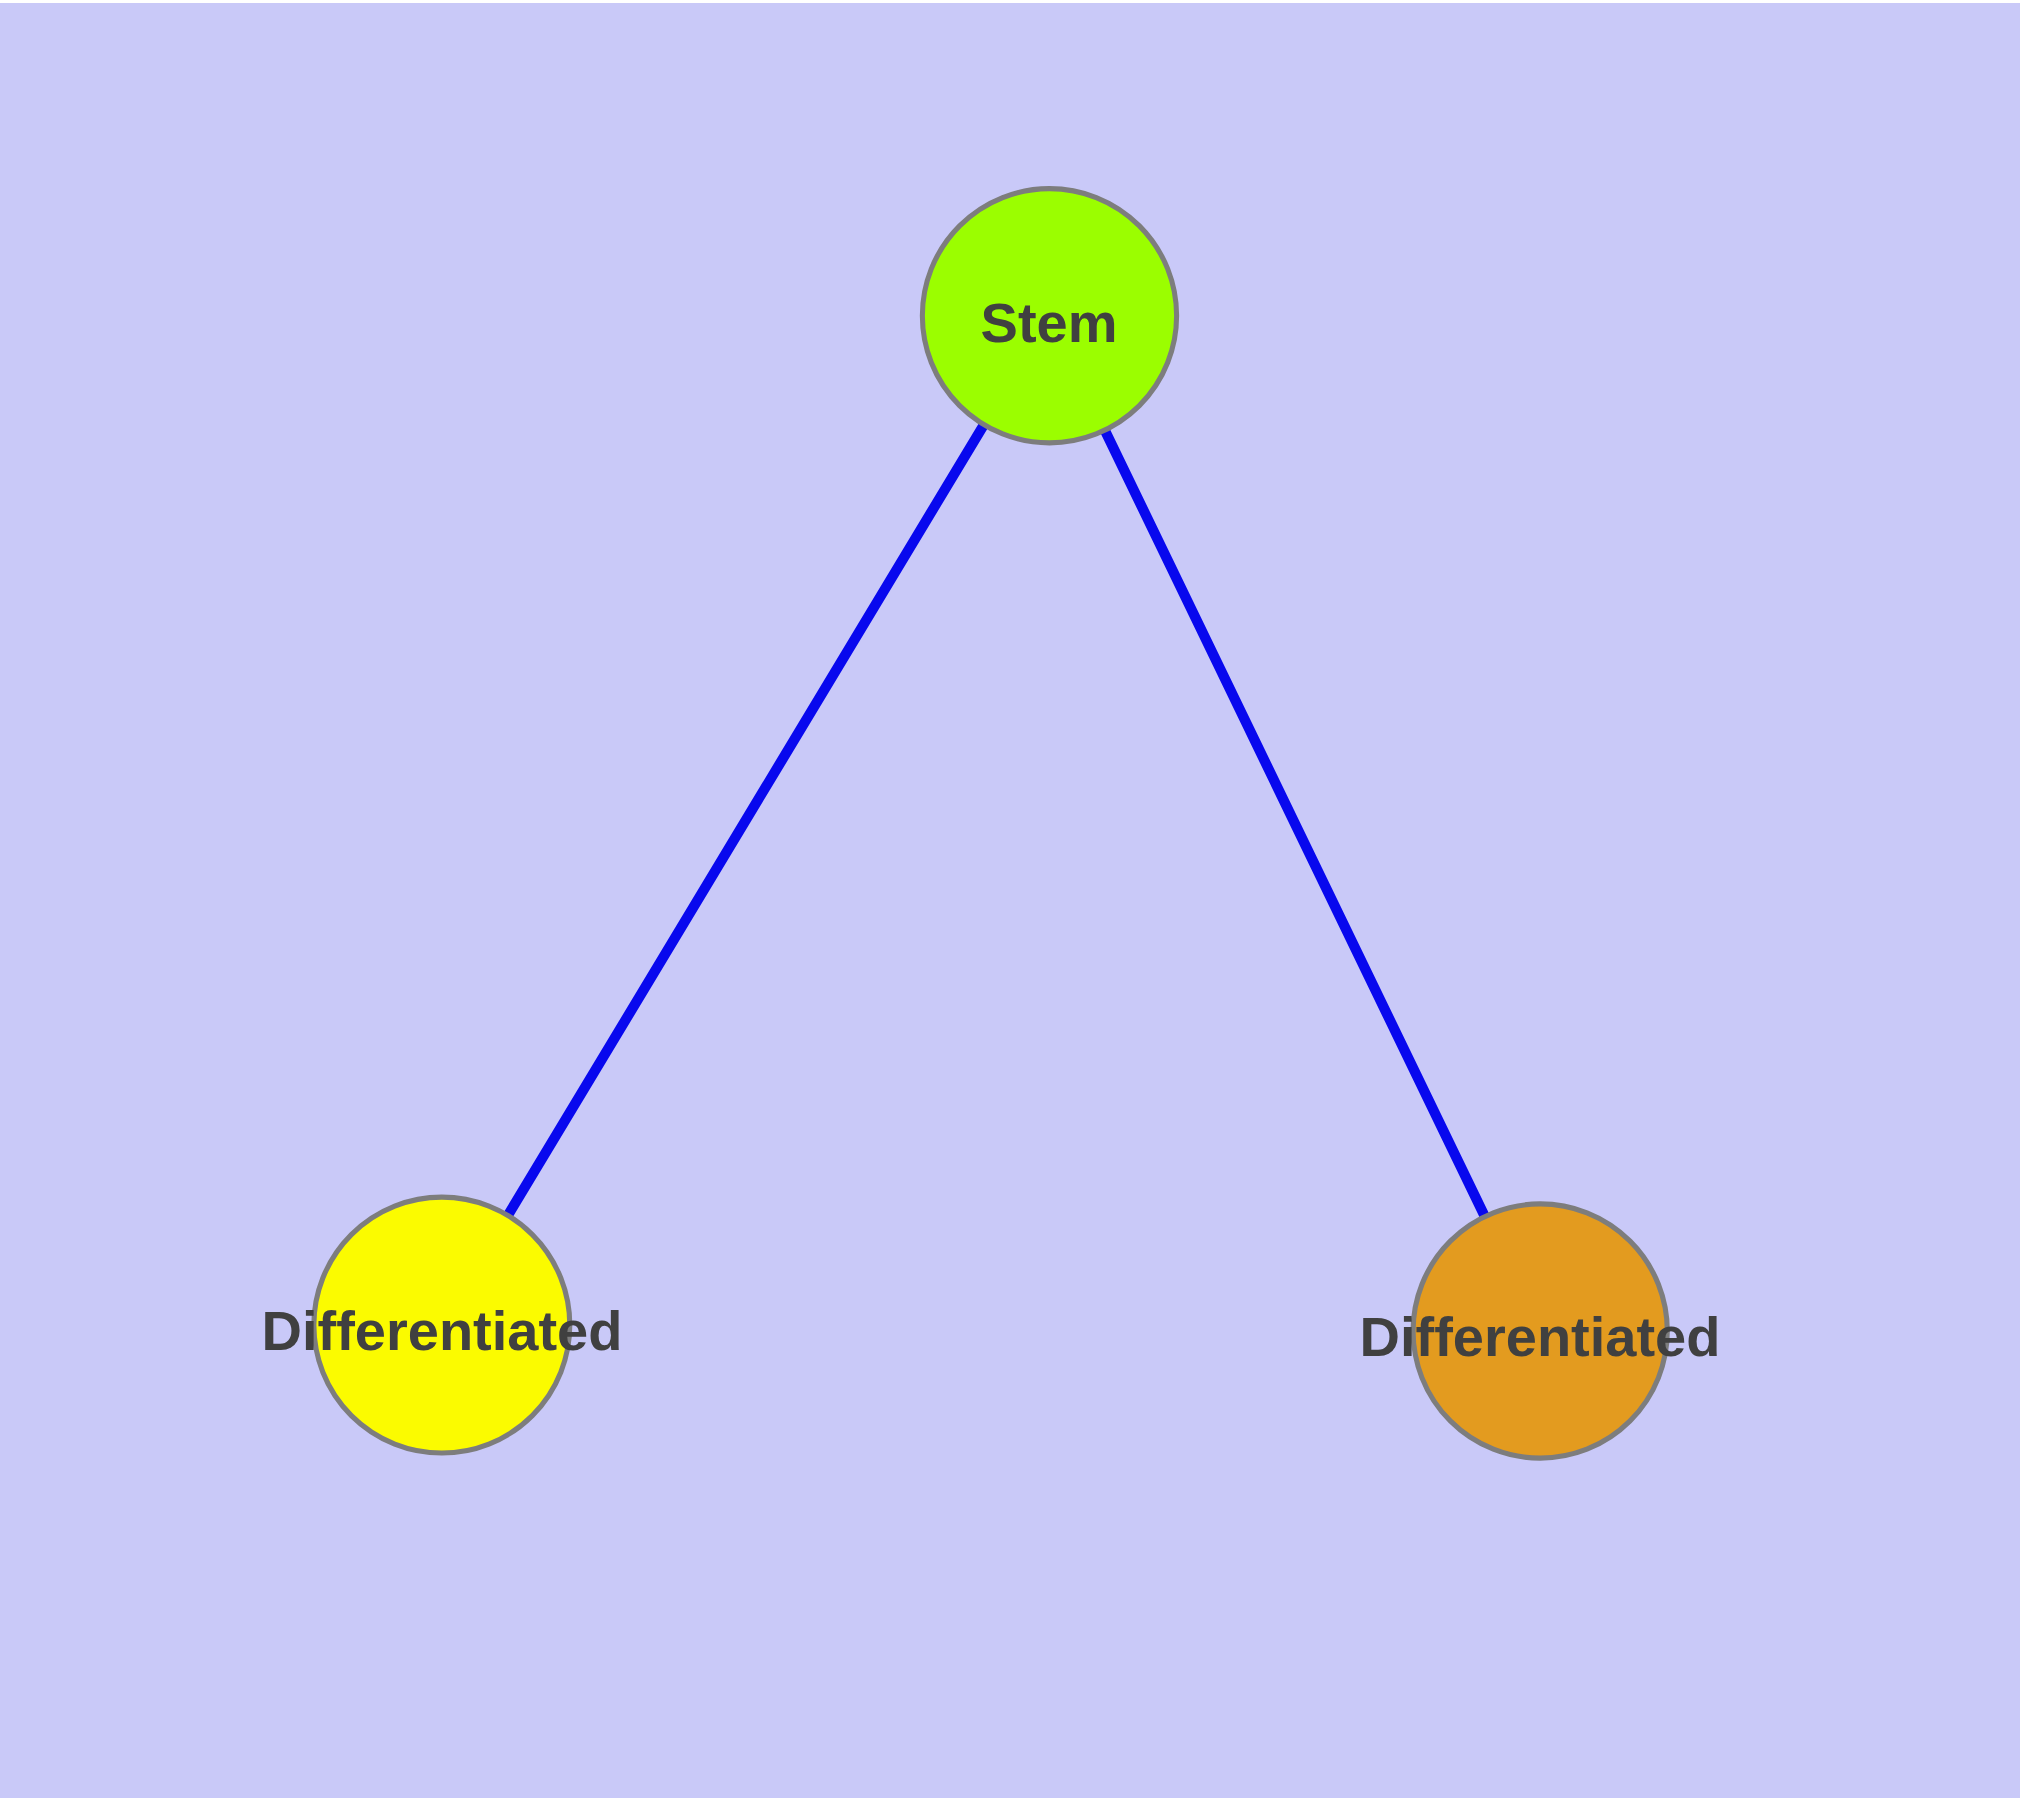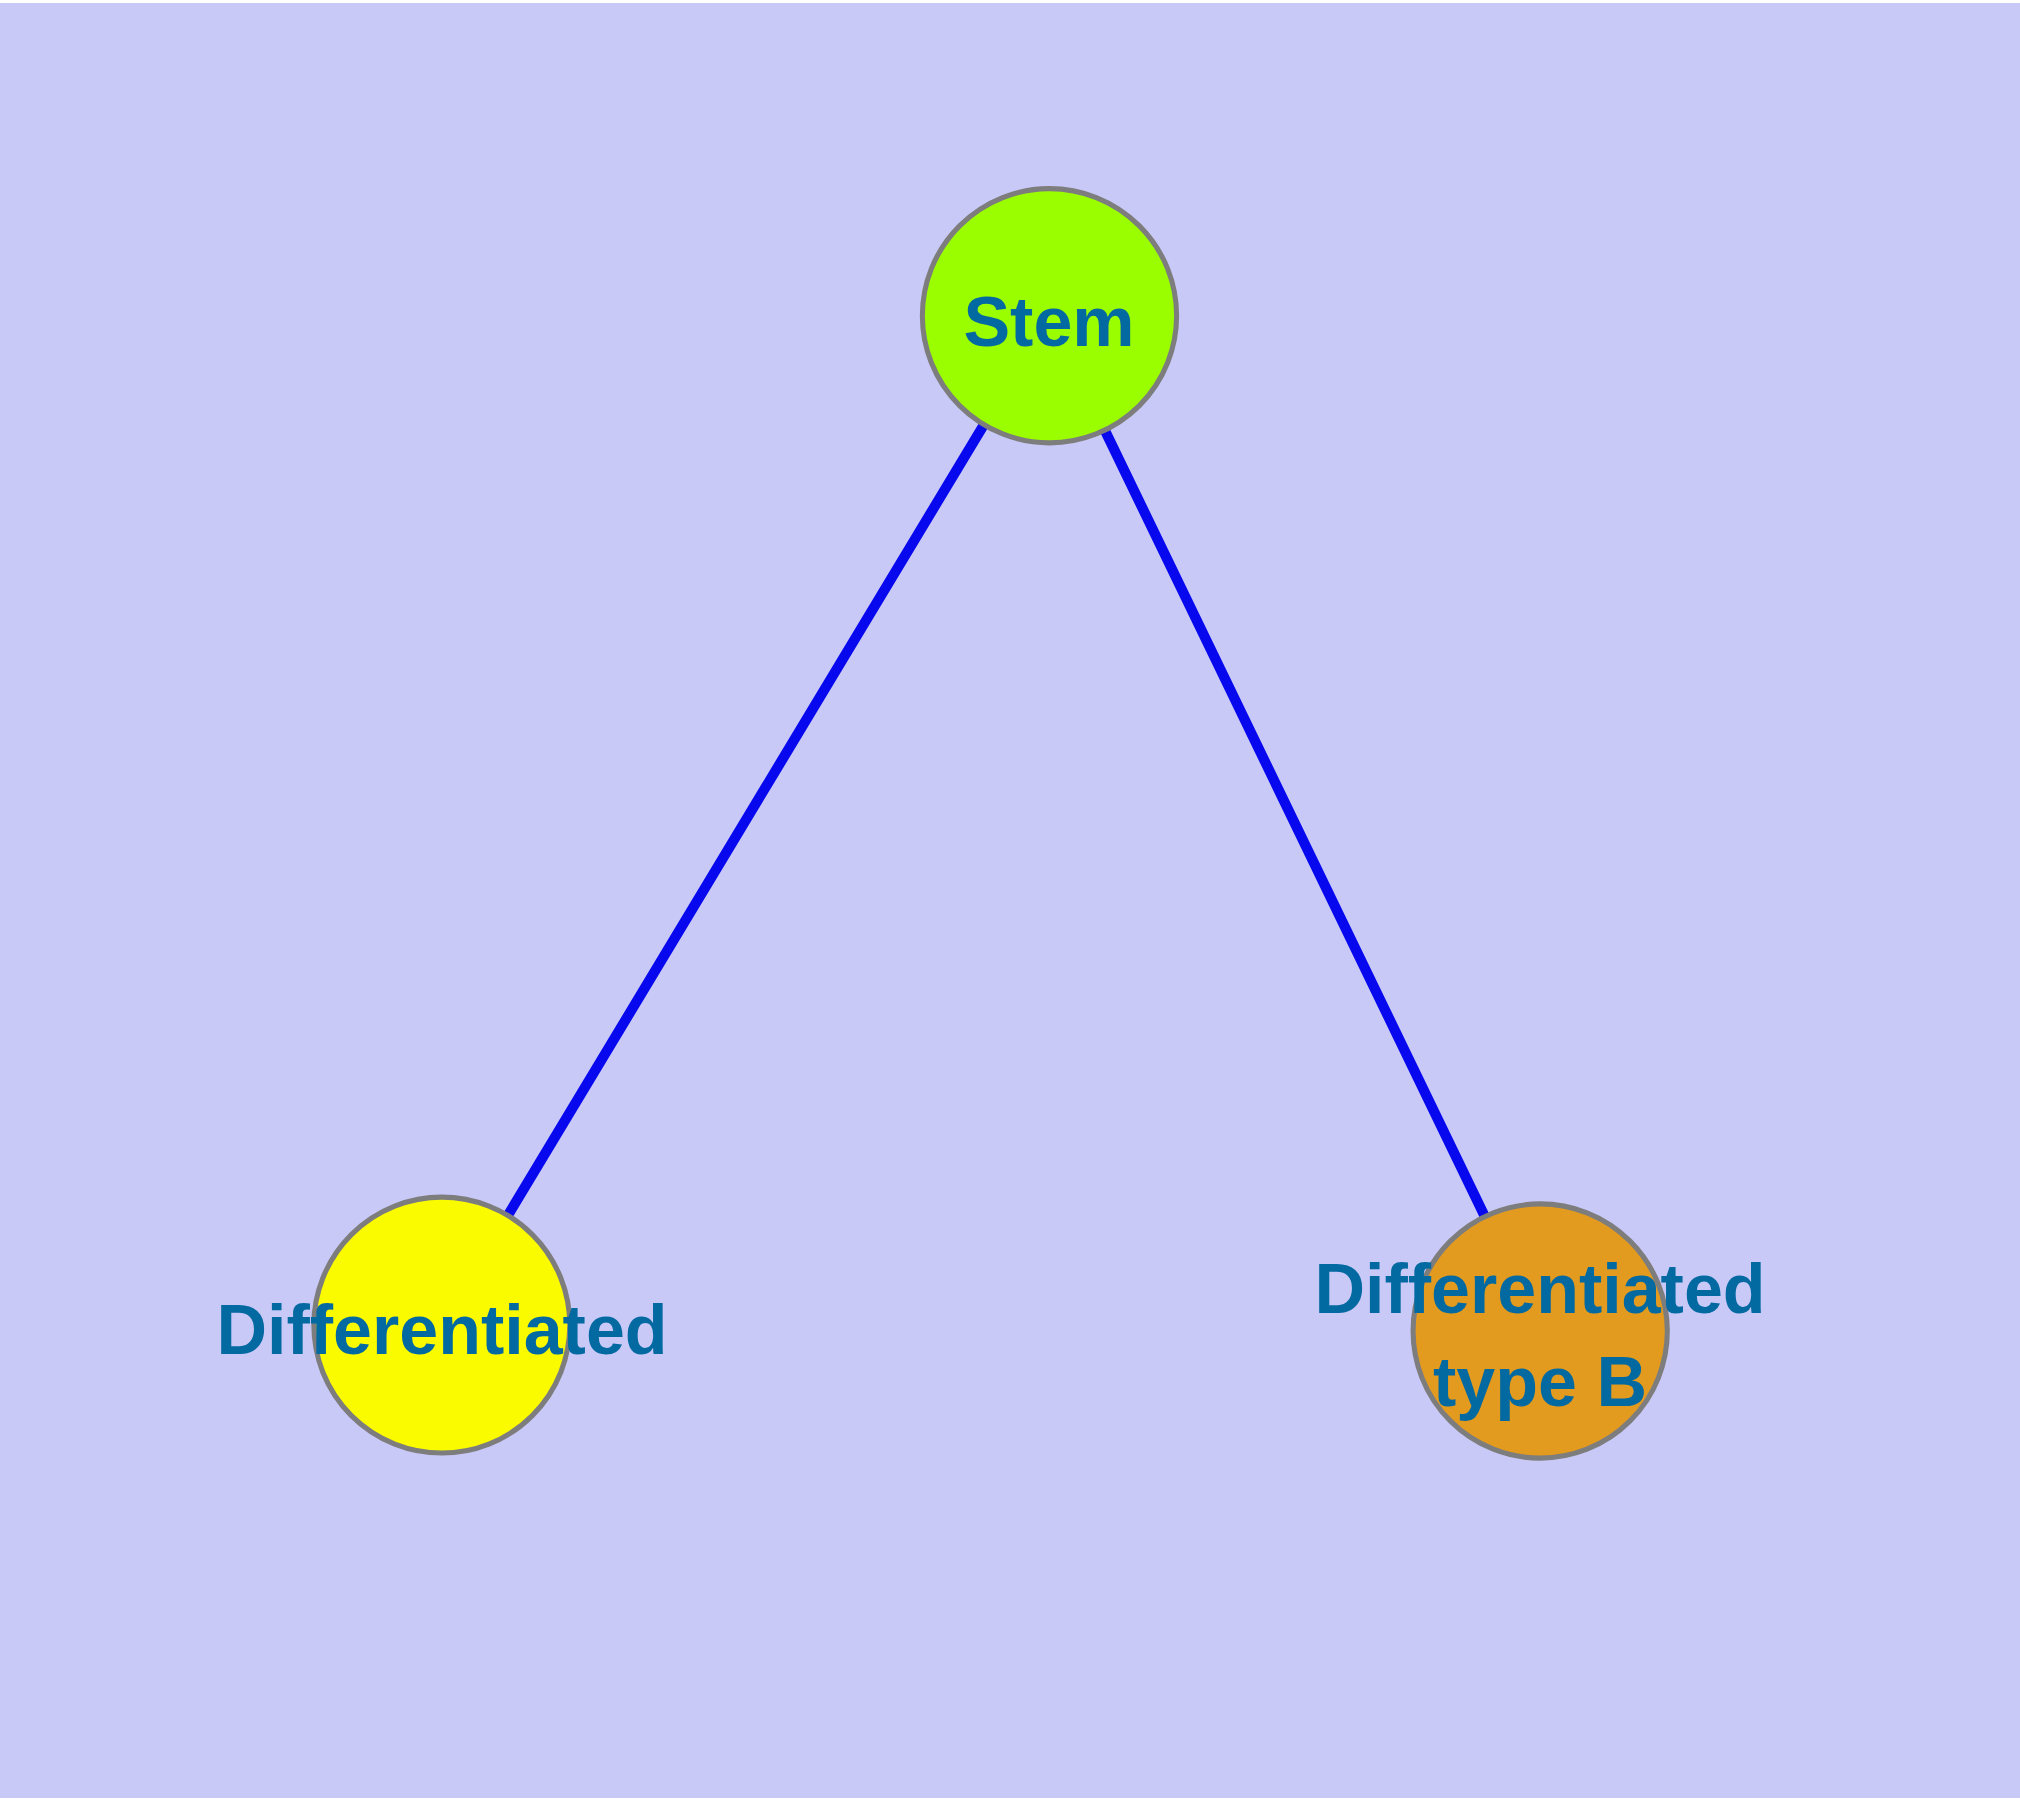--- a/index.html
+++ b/index.html
@@ -33,24 +33,23 @@
     fill: none;
     stroke-linecap: round;
   }
   .node-circle {
     stroke: #7D7D7D;
     stroke-width: 6;
   }
   .node-label {
     position: absolute;
     transform: translate(-50%, -50%);
-    text-align: center;
-    color: #0369a1;
+    color: #404040;
     font-weight: bold;
-    font-size: 70px;
+    font-size: 56px;
     line-height: 93px;
     white-space: nowrap;
   }
   .node-label .line {
     display: block;
   }
 </style>
 </head>
 <body>
 
@@ -70,18 +69,17 @@
     <div class="node-label" style="left:1049px; top:319px;">
       <span class="line">Stem</span>
     </div>
 
     <div class="node-label" style="left:442px; top:1327px;">
       <span class="line">Differentiated</span>
     </div>
 
     <div class="node-label" style="left:1540px; top:1333px;">
       <span class="line">Differentiated</span>
-      <span class="line">type B</span>
     </div>
 
   </div>
 </div>
 
 
 </body></html>

